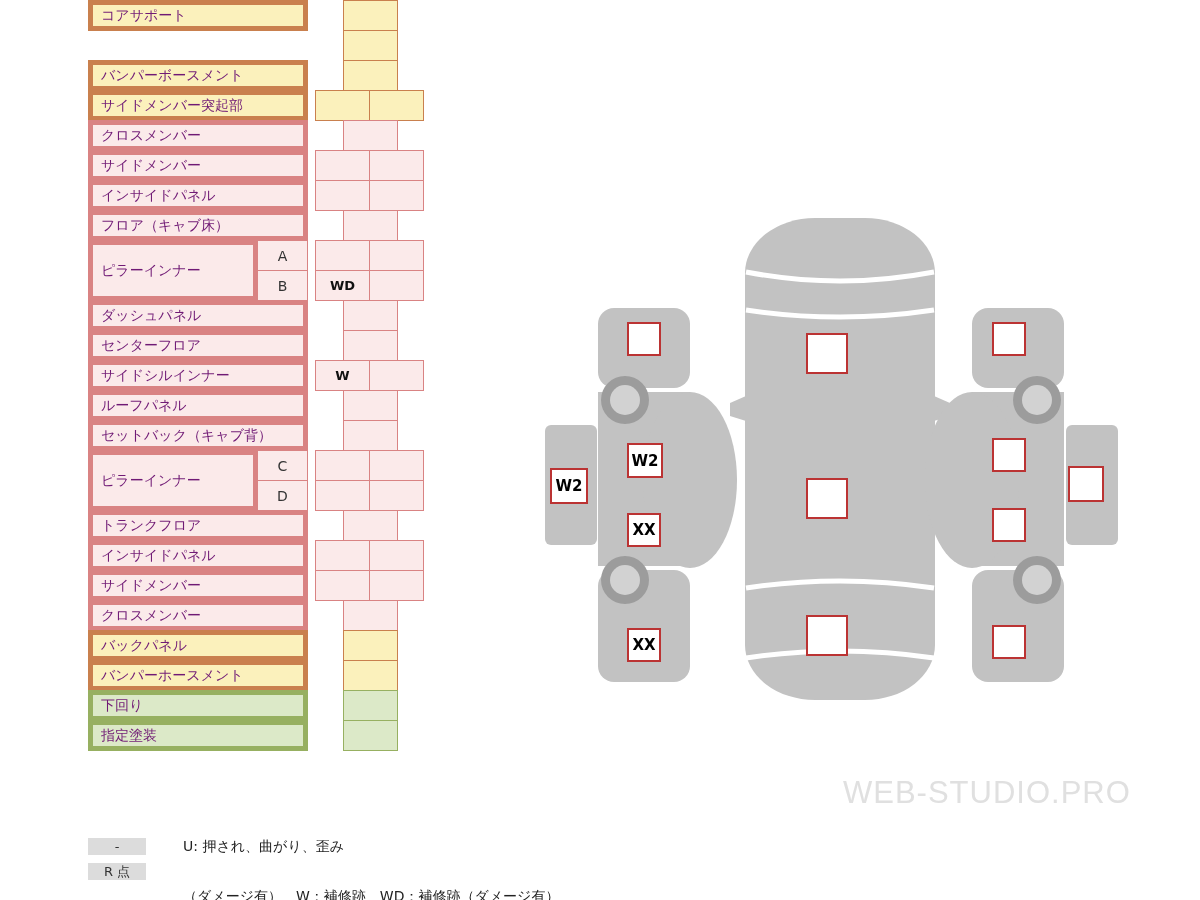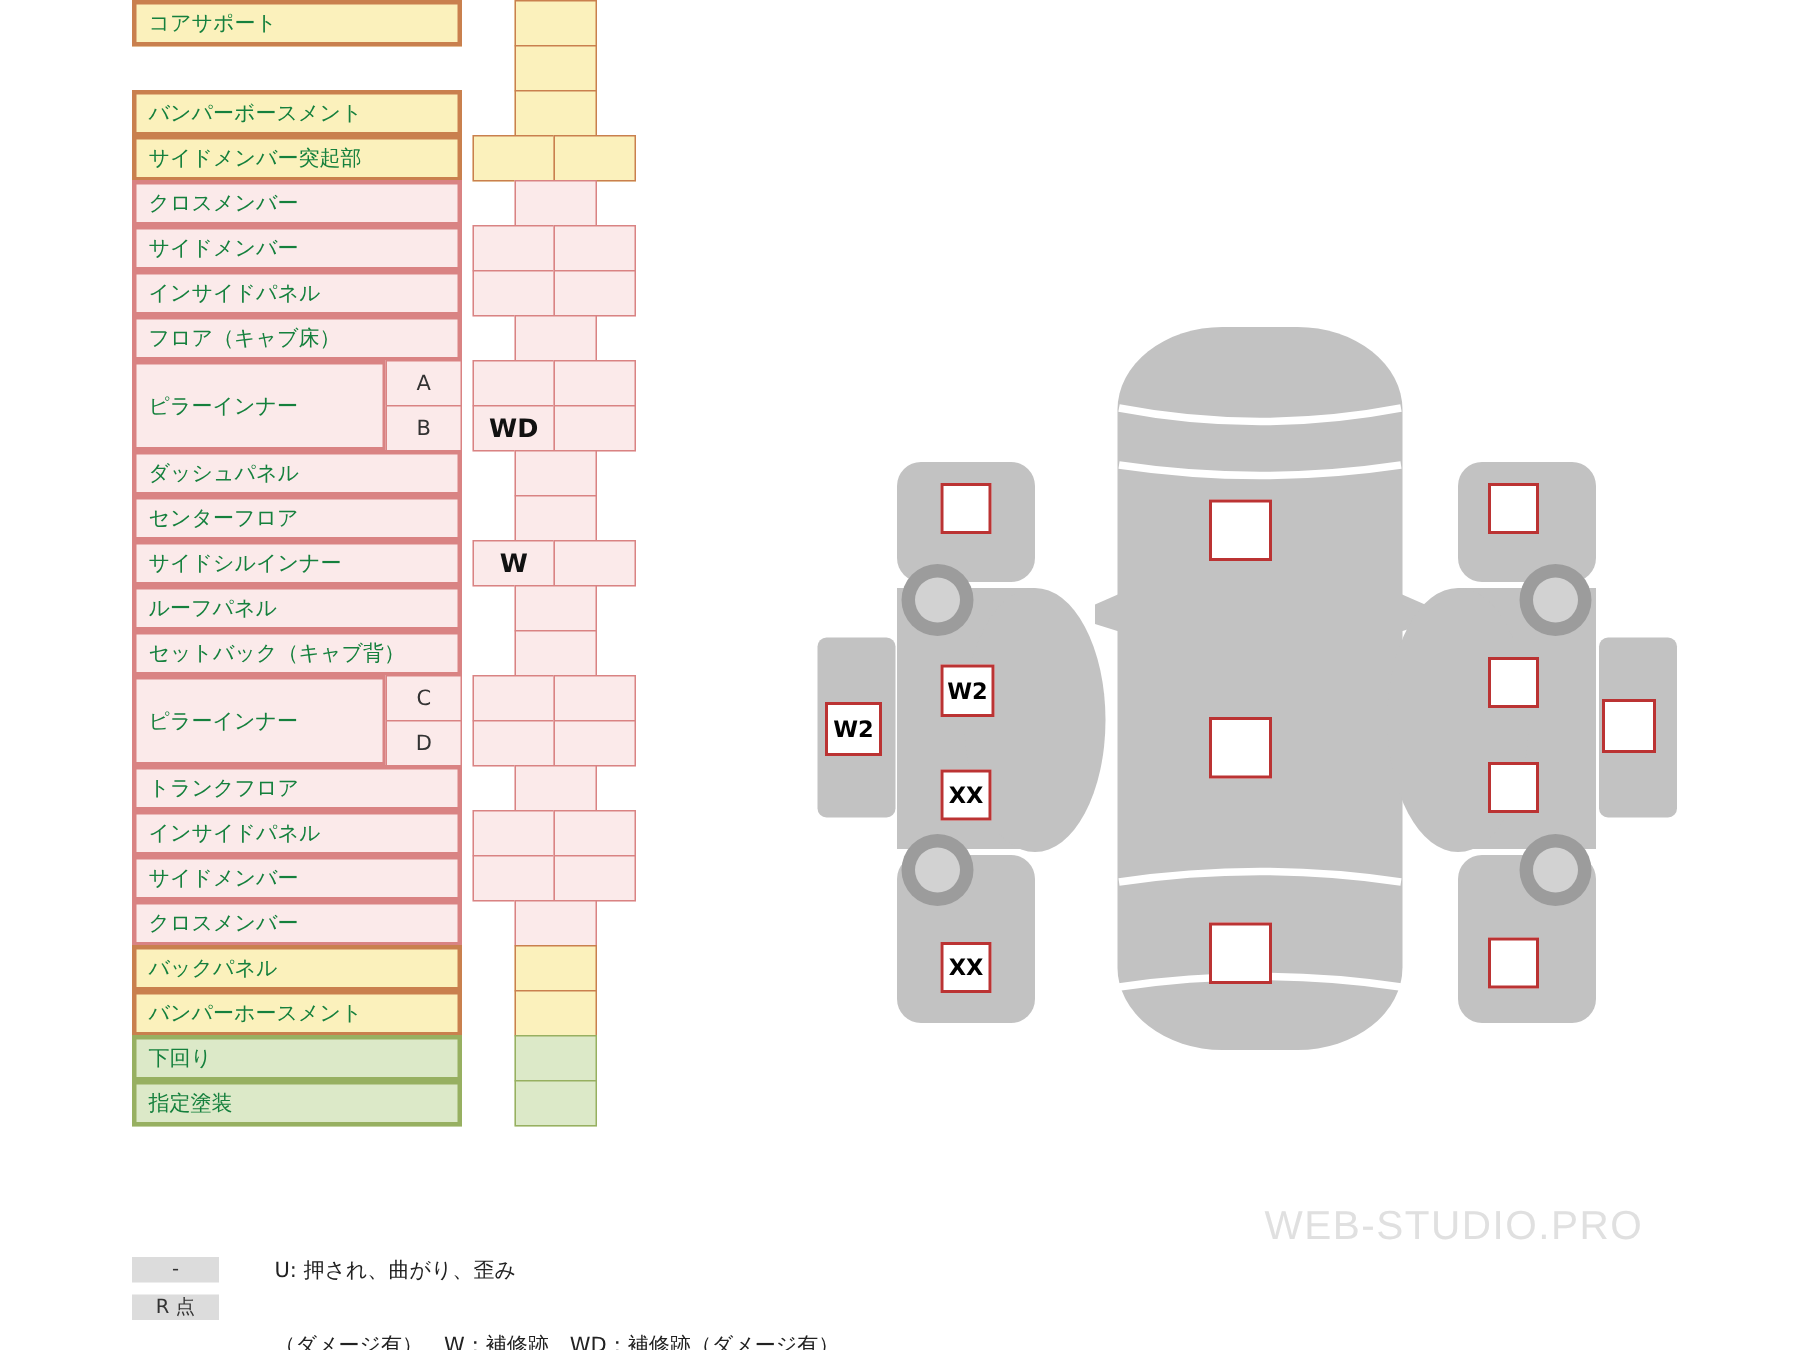--- a/index.html
+++ b/index.html
@@ -6,37 +6,37 @@
   body{
     position:relative;width:1200px;height:900px;background:#ffffff;overflow:hidden;
     font-family:"DejaVu Sans","Liberation Sans",sans-serif;
   }
   
   .sheet-table{position:absolute;left:88px;top:1px;}
   .row{position:relative;width:340px;height:31px;margin-top:-1px;}
   .row.tall{height:61px;}
   .lbl{
     position:absolute;left:0;top:0;width:220px;height:100%;
-    border:3px solid #4c1d95;box-sizing:border-box;
+    border:5px solid #4c1d95;box-sizing:border-box;
     display:flex;align-items:center;padding-left:8px;
-    font-size:14px;color:#15803d;white-space:nowrap;overflow:hidden;
+    font-size:14px;color:#701a75;white-space:nowrap;overflow:hidden;
   }
   .lbl.main{width:170px;}
   .sub{
     position:absolute;left:169px;top:0;width:51px;height:31px;
     border:1px solid #999;box-sizing:border-box;
     display:flex;align-items:center;justify-content:center;
     font-size:14px;color:#333;
   }
   .sub.subB{top:30px;}
   .cell{
     position:absolute;top:0;height:31px;width:55px;
     border:1px solid #999;box-sizing:border-box;
     display:flex;align-items:center;justify-content:center;
-    font-size:17px;font-weight:bold;color:#111;
+    font-size:13px;font-weight:bold;color:#111;
   }
   .cell.single{left:255px;}
   .cell.c1{left:227px;}
   .cell.c2{left:281px;}
   .cell.rB{top:30px;}
   .yellow .lbl,.yellow .cell,.yellow .sub{background:#FBF1BC;border-color:#C9804E;}
   .pink .lbl,.pink .cell,.pink .sub{background:#FBEAEA;border-color:#D98383;}
   .green .lbl,.green .cell,.green .sub{background:#DCE9C8;border-color:#97B061;}
   
   .legend{position:absolute;left:88px;top:838px;}
@@ -49,22 +49,22 @@
   .legend-text{font-size:14px;color:#222;white-space:nowrap;margin-left:28px;}
   
   .diagram-svg{position:absolute;left:530px;top:200px;}
   .marker{
     position:absolute;background:#ffffff;border:2px solid #BB3333;box-sizing:border-box;
     display:flex;align-items:center;justify-content:center;
     font-size:15px;font-weight:bold;color:#000;
   }
   
   .watermark{
-    position:absolute;left:843px;top:802px;
-    font-size:27px;color:#E0E0E0;letter-spacing:1px;
+    position:absolute;left:843px;top:775px;
+    font-size:31px;color:#E0E0E0;letter-spacing:1px;
     font-family:"Liberation Sans","DejaVu Sans",sans-serif;
   }
 </style>
 </head>
 <body>
 
 <div class="sheet-table">
 
   <div class="row yellow">
     <div class="lbl">コアサポート</div>

